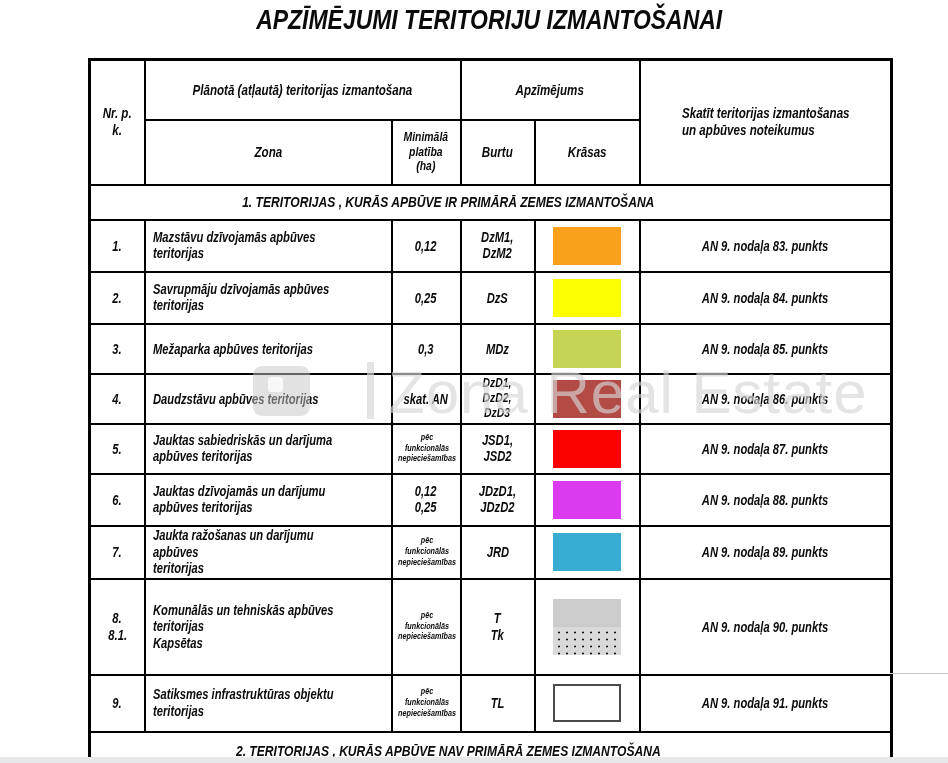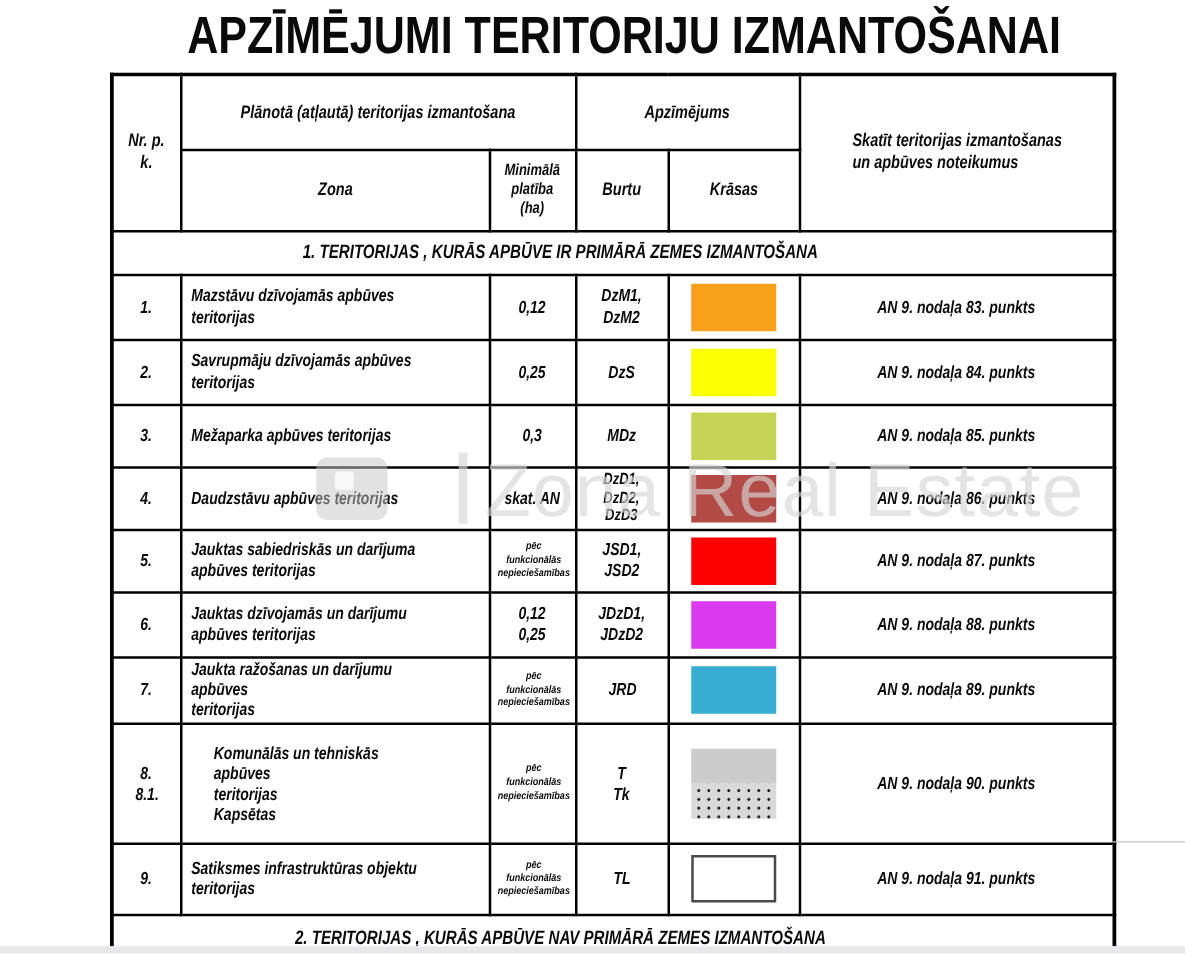--- a/index.html
+++ b/index.html
@@ -1,19 +1,19 @@
 <!DOCTYPE html>
 <html><head>
 <meta charset="utf-8">
 <style>
   html,body{margin:0;padding:0;background:#fff;width:948px;height:763px;overflow:hidden;
     font-family:"Liberation Sans","DejaVu Sans",sans-serif;}
   .page{position:relative;width:948px;height:763px;background:#fff;overflow:hidden;}
   .title{position:absolute;left:73px;top:4px;width:832px;text-align:center;
-    font-weight:bold;font-size:42px;color:#0a0a0a;white-space:nowrap;}
+    font-weight:bold;font-style:italic;font-size:28px;color:#0a0a0a;white-space:nowrap;}
   .title span{display:inline-block;transform:scaleX(0.82);transform-origin:center;}
   .tablewrap{position:absolute;left:88px;top:58px;width:806px;height:699px;overflow:hidden;}
   table{border-collapse:collapse;table-layout:fixed;width:802px;
     font-style:italic;font-weight:bold;color:#0a0a0a;}
   td{border:2px solid #000;padding:0;vertical-align:middle;text-align:center;overflow:hidden;}
   table{border:3px solid #000;}
   .ct{display:inline-block;transform:scaleX(0.8);transform-origin:center;white-space:pre-line;
     font-size:14px;line-height:1.15;}
   .hdr .ct{font-size:14.5px;}
   .zona{text-align:left;padding-left:7px;}
@@ -21,21 +21,21 @@
   .sec{text-align:center;}
   .sec .ct{font-size:15.5px;transform:scaleX(0.78);}
   .sec td{padding-right:85px;margin-top:16px;}
   .small .ct{font-size:8.5px;line-height:1.25;transform:scaleX(0.85);}
   .sw{display:inline-block;width:68px;height:38px;vertical-align:middle;}
   .sw8{width:68px;height:28px;}
   .sw-border{border:2px solid #4a4a4a;background:#fff;width:64px;height:34px;}
   .dots{background-image:radial-gradient(#111 1.1px,transparent 1.3px);
     background-size:8px 7px;background-position:2px 2px;}
   .half{height:50%;display:flex;align-items:center;justify-content:center;}
-  .halfzona{justify-content:flex-start;padding-left:25px;}
+  .halfzona{justify-content:flex-start;padding-left:7px;}
   .cellfill{height:100%;display:flex;flex-direction:column;}
   .skatit-hdr .ct{text-align:left;}
   .wm-text{position:absolute;left:388px;top:358px;font-size:60px;font-weight:normal;
     color:rgba(214,214,214,0.65);letter-spacing:1px;z-index:5;white-space:nowrap;}
   .wm-bar{position:absolute;left:367px;top:362px;width:7px;height:57px;
     background:rgba(214,214,214,0.65);z-index:5;}
   .wm-logo{position:absolute;left:253px;top:366px;width:57px;height:50px;
     background:rgba(198,198,198,0.5);border-radius:9px;z-index:5;}
   .wm-logo-inner{position:absolute;left:15px;top:11px;width:15px;height:15px;
     background:rgba(255,255,255,0.75);border-radius:3px;}

